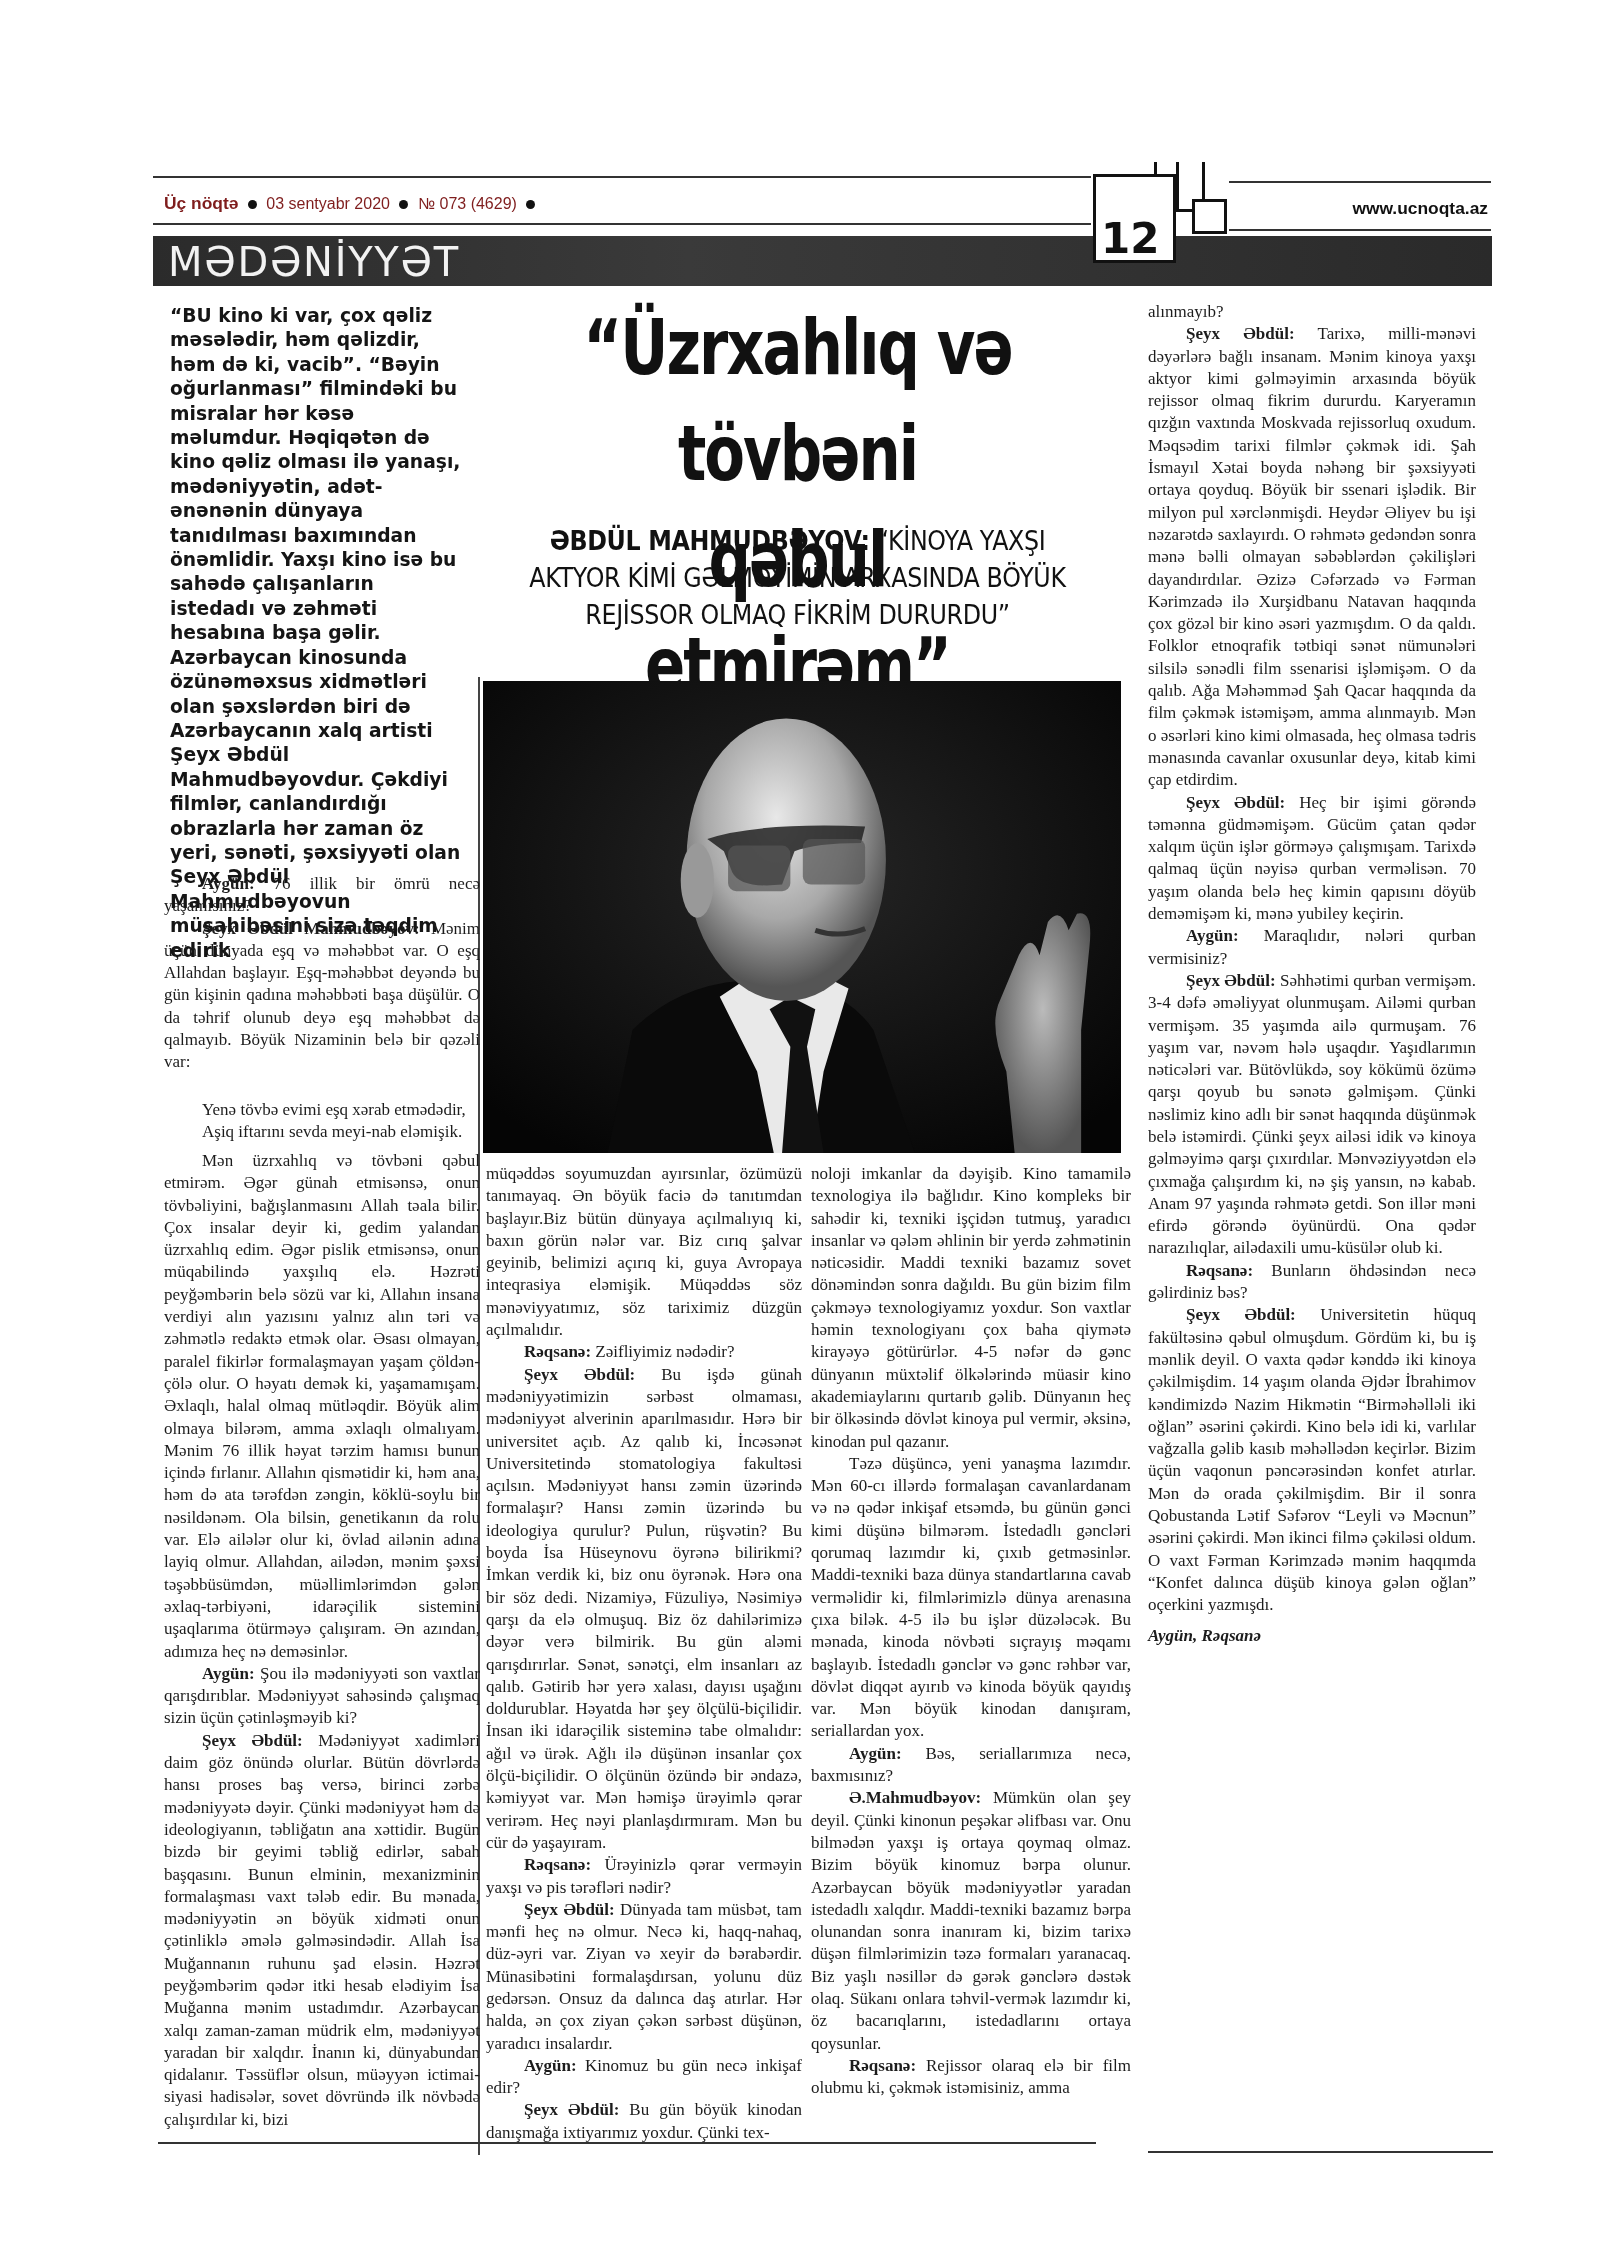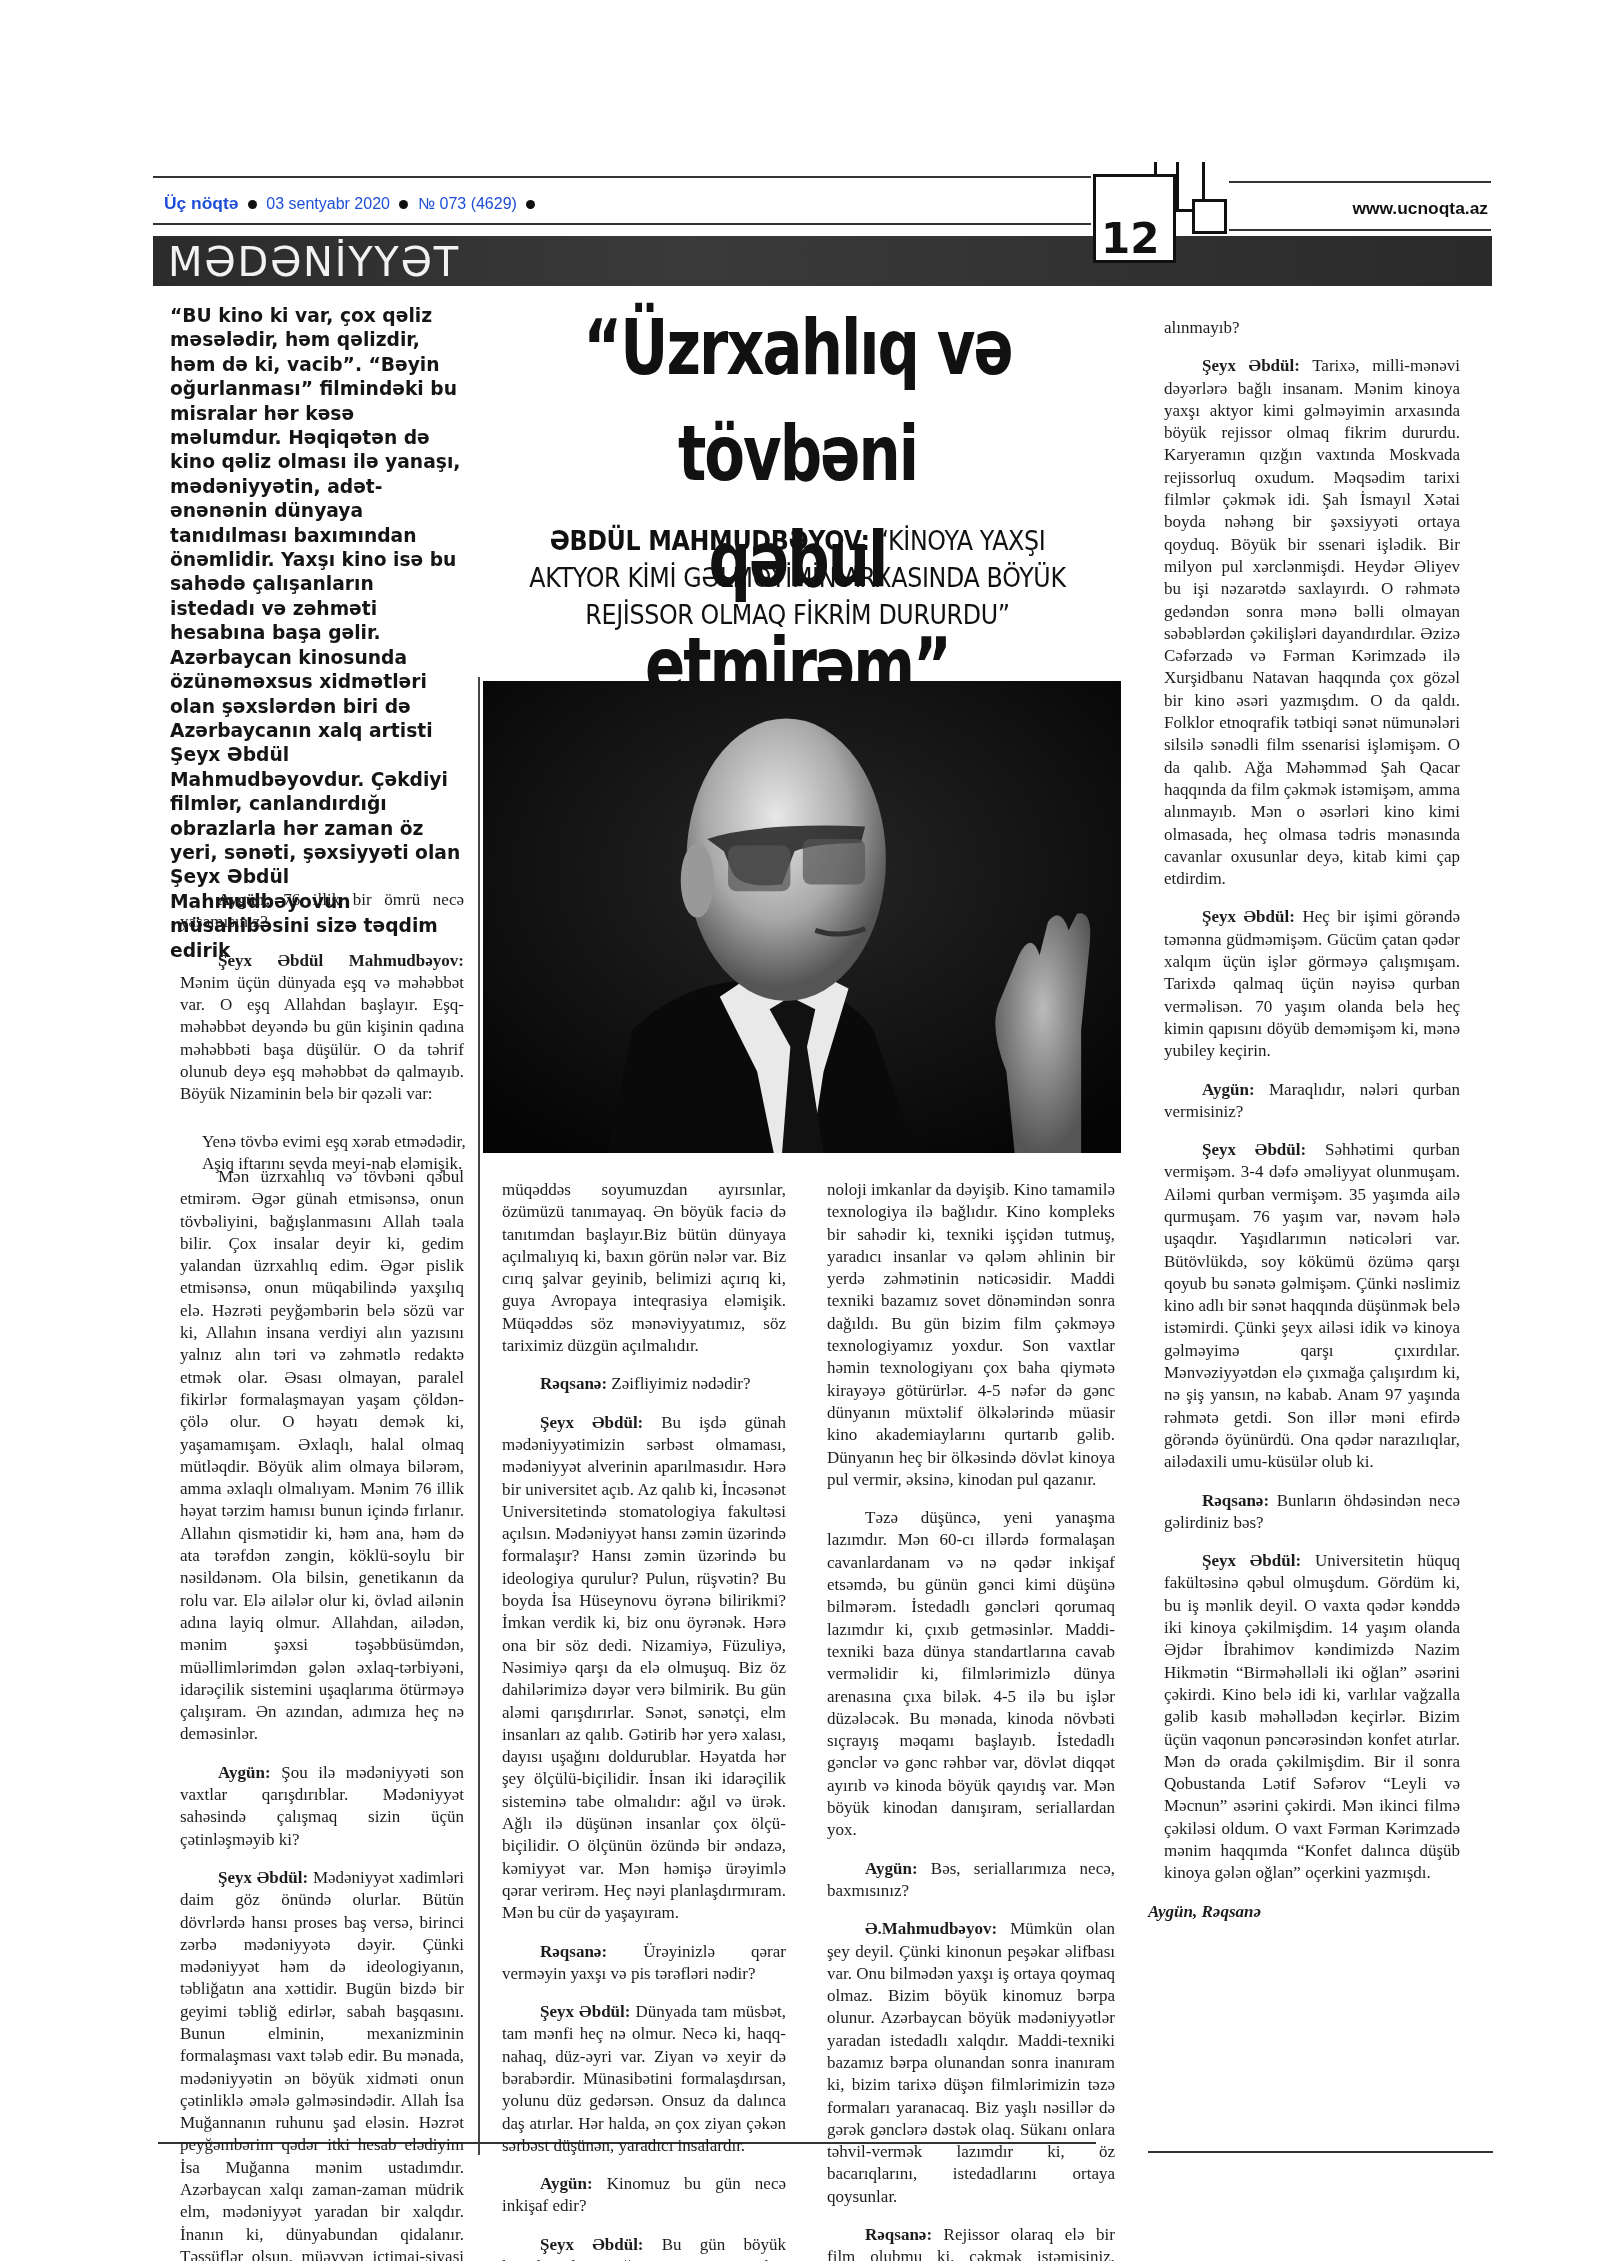--- a/index.html
+++ b/index.html
@@ -1,19 +1,19 @@
 <!DOCTYPE html>
 <html style="font-size:13.3px"><head>
 <meta charset="utf-8">
 <style>
   html, body { margin:0; padding:0; background:#ffffff; }
   body { width:1617px; height:2261px; position:relative; overflow:hidden; font-family:"Liberation Serif", serif; color:#1a1a1a; }
   .abs { position:absolute; }
   .rule { position:absolute; height:1.7px; background:#333; }
-  .masthead-text { left:164px; top:193px; font-family:"Liberation Sans", sans-serif; font-size:16px; color:#1d4ed8; white-space:nowrap;text-align:right; }
+  .masthead-text { left:164px; top:193px; font-family:"Liberation Sans", sans-serif; font-size:16px; color:#7f1d1d; white-space:nowrap;text-align:right; }
   .masthead-text b { font-weight:bold; font-size:17.4px; }
   .dot { display:inline-block; width:9px; height:9px; border-radius:50%; background:#111; margin:0 5px; vertical-align:middle; }
   .site { right:129px; top:198px; font-family:"Liberation Sans", sans-serif; font-weight:bold; font-size:17.4px; color:#111; }
   .band { left:153px; top:236px; width:1339px; height:50px; background:linear-gradient(90deg,#2b2b2b,#3a3a3a 40%,#2a2a2a); }
   .band-title { position:absolute; left:15px; top:3.3px; font-family:"DejaVu Sans", sans-serif; font-size:40px; letter-spacing:1.7px; color:#f2f2f2; }
   .pagebox { left:1093px; top:174px; width:83px; height:89px; border:3.3px solid #111; background:#fff; box-sizing:border-box; }
   .pagenum { position:absolute; left:5px; bottom:0px; font-family:"DejaVu Sans", sans-serif; font-weight:bold; font-size:42px; color:#111; line-height:1; }
   .sq2 { left:1154px; top:162px; width:25px; height:50px; border:3.3px solid #111; border-top:none; box-sizing:border-box; }
   .sq3 { left:1192px; top:199px; width:35px; height:35px; border:3.3px solid #111; background:#fff; box-sizing:border-box; }
   .vline { left:1202px; top:162px; width:3.3px; height:42px; background:#111; }
@@ -21,21 +21,21 @@
 
   .lead { left:170px; top:304px; width:295px; font-family:"DejaVu Sans", sans-serif; font-weight:bold; font-size:18.7px; line-height:24.4px; color:#151515; }
   .headline { left:482px; top:295px; width:631px; text-align:center; font-family:"DejaVu Sans", sans-serif; font-weight:bold; font-size:76px; line-height:106px; color:#111; letter-spacing:-2.5px; transform:scaleX(0.78); transform-origin:center top; }
   .subhead { left:490px; top:522px; width:615px; text-align:center; font-family:"DejaVu Sans", sans-serif; font-size:27px; line-height:37px; color:#111; letter-spacing:-0.4px; transform:scaleX(0.88); transform-origin:center top; }
   .subhead b { font-weight:bold; }
 
   .photo { left:483px; top:681px; width:638px; height:472px; background:#0c0c0c; overflow:hidden; }
   .photo svg { width:100%; height:100%; display:block; }
 
   .col { position:absolute; font-size:17px; line-height:22.3px; text-align:justify; color:#1c1c1c; }
-  .col p { margin:16px; text-indent:38px; }
+  .col p { margin:0; text-indent:38px; }
   .col p.noind { text-indent:0; }
   .col .spk { font-weight:bold; }
   .col1 { left:164px; top:873px; width:316px; }
   .col1b { left:164px; top:1150px; width:316px; }
   .col2 { left:486px; top:1163px; width:316px; }
   .col3 { left:811px; top:1163px; width:320px; }
   .col4 { left:1148px; top:301px; width:328px; }
   .poem { margin:25px 0 6px 0; }
   .poem div { padding-left:38px; }
   .signature { text-align:left; font-style:italic; font-weight:bold; margin-top:8.3px; }

